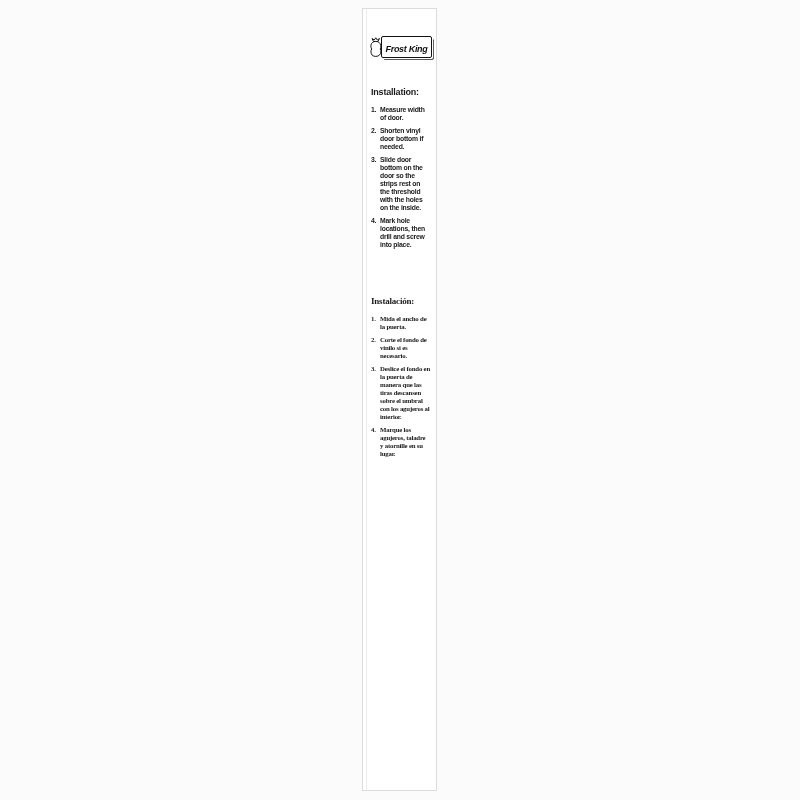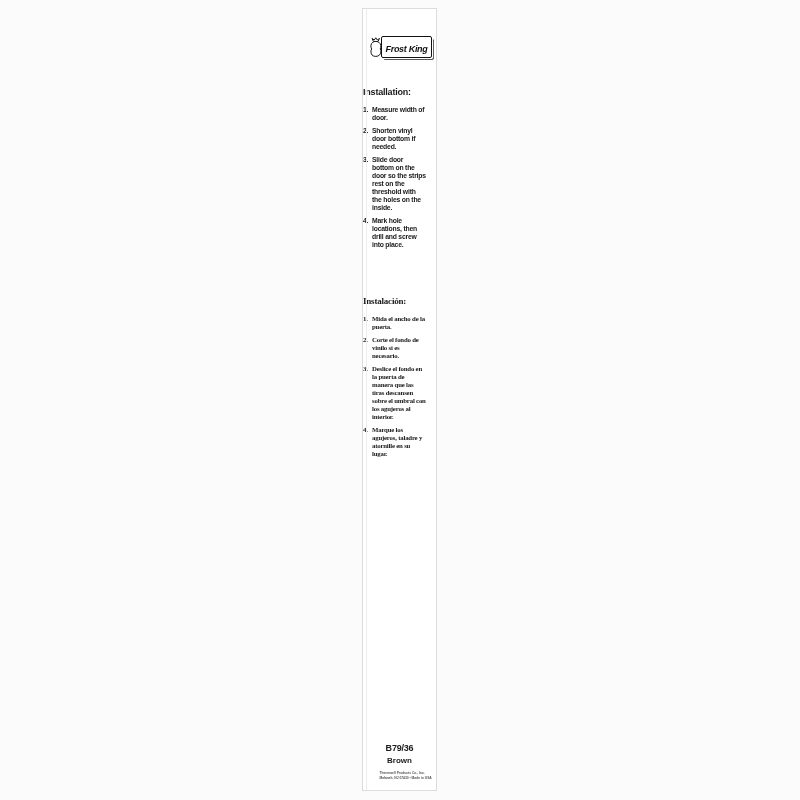--- a/index.html
+++ b/index.html
@@ -69,21 +69,21 @@
     font-style: italic;
     font-weight: bold;
     font-size: 9px;
     letter-spacing: -0.3px;
     color: #111;
     white-space: nowrap;
     line-height: 1;
   }
   
   .section {
-    margin-left: 0;
+    margin-left: 8px;
     margin-right: 6px;
     color: #1a1a1a;
   }
   .section-en { margin-top: 29px; }
   .section-es { margin-top: 42px; font-family: Liberation Serif, serif; }
   .section-header {
     font-size: 9px;
     font-weight: bold;
     letter-spacing: -0.2px;
     margin: 0 0 9px 0;
@@ -192,22 +192,14 @@
       <div class="step">
         <span class="step-num">3.</span>
         <div class="step-text">Deslice el fondo en la puerta de manera que las tiras descansen sobre el umbral con los agujeros al interior.</div>
       </div>
       <div class="step">
         <span class="step-num">4.</span>
         <div class="step-text">Marque los agujeros, taladre y atornille en su lugar.</div>
       </div>
     </div>
 
-    <div class="footer">
-      <div class="model-number">B79/36</div>
-      <div class="color-name">Brown</div>
-      <div class="company">
-        <div class="company-line">Thermwell Products Co., Inc.</div>
-        <div class="company-line">Mahwah, NJ 07430 • Made in USA</div>
-      </div>
-    </div>
   </div>
 </div>
 
 </body></html>

